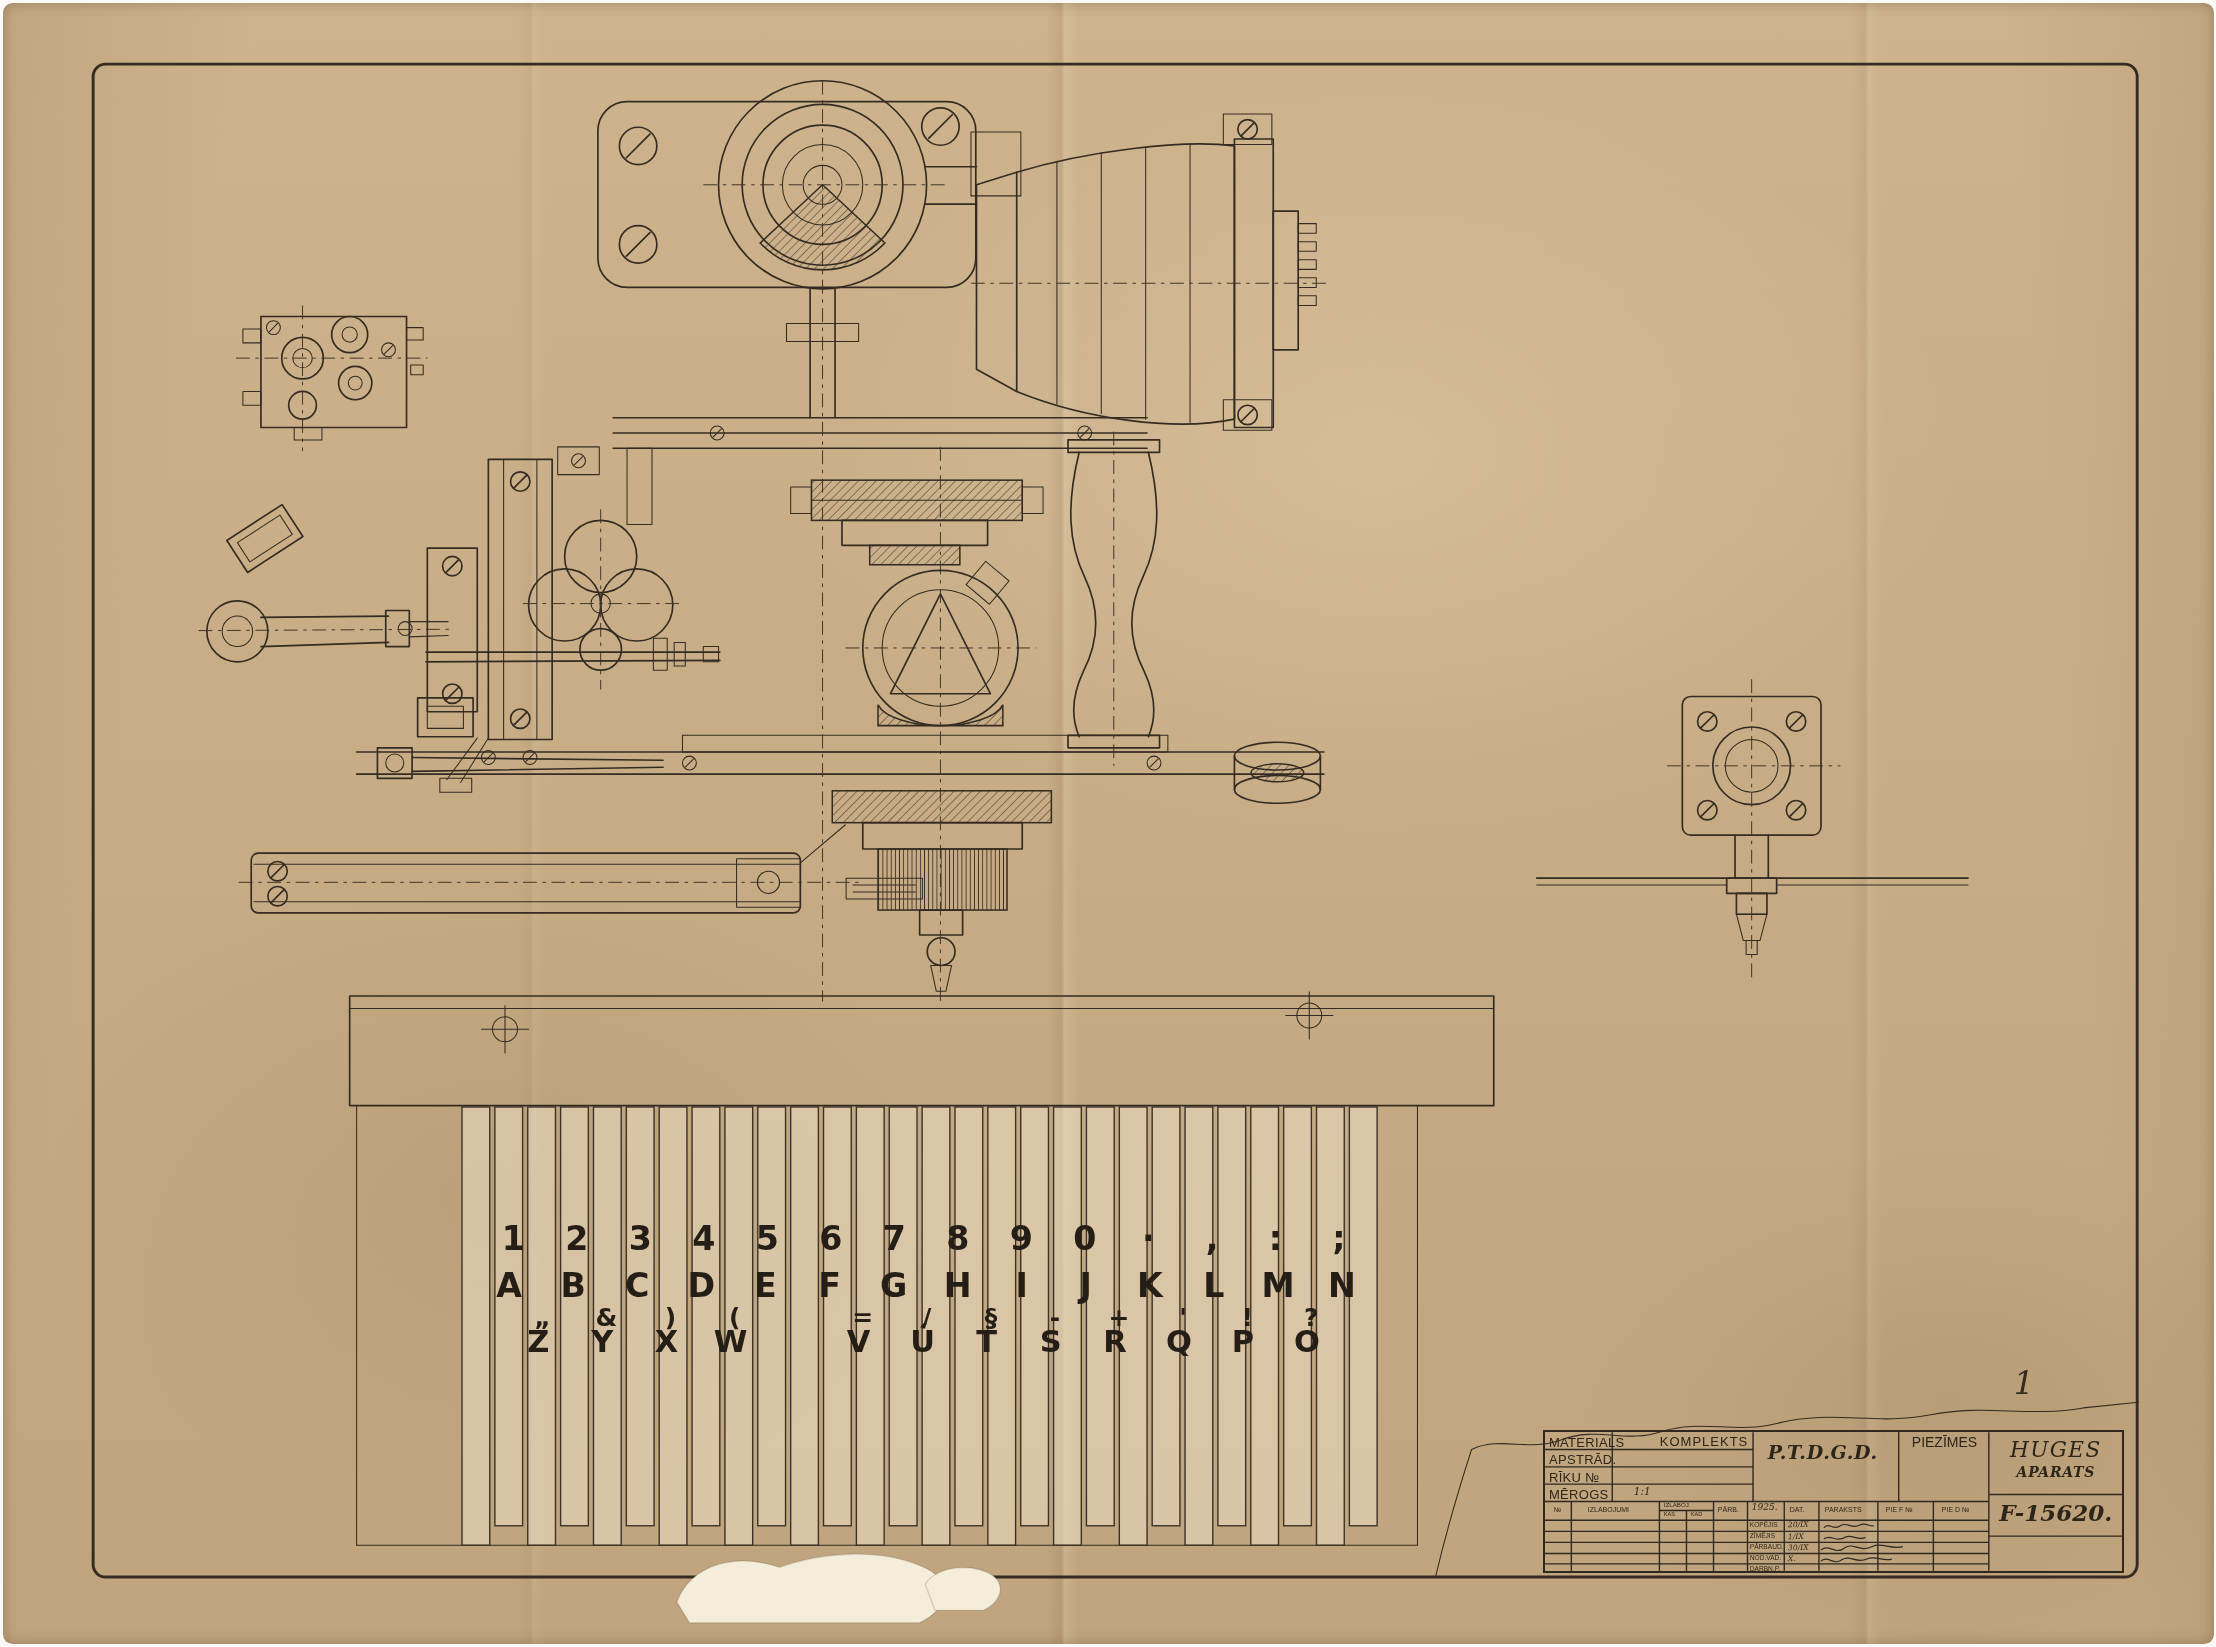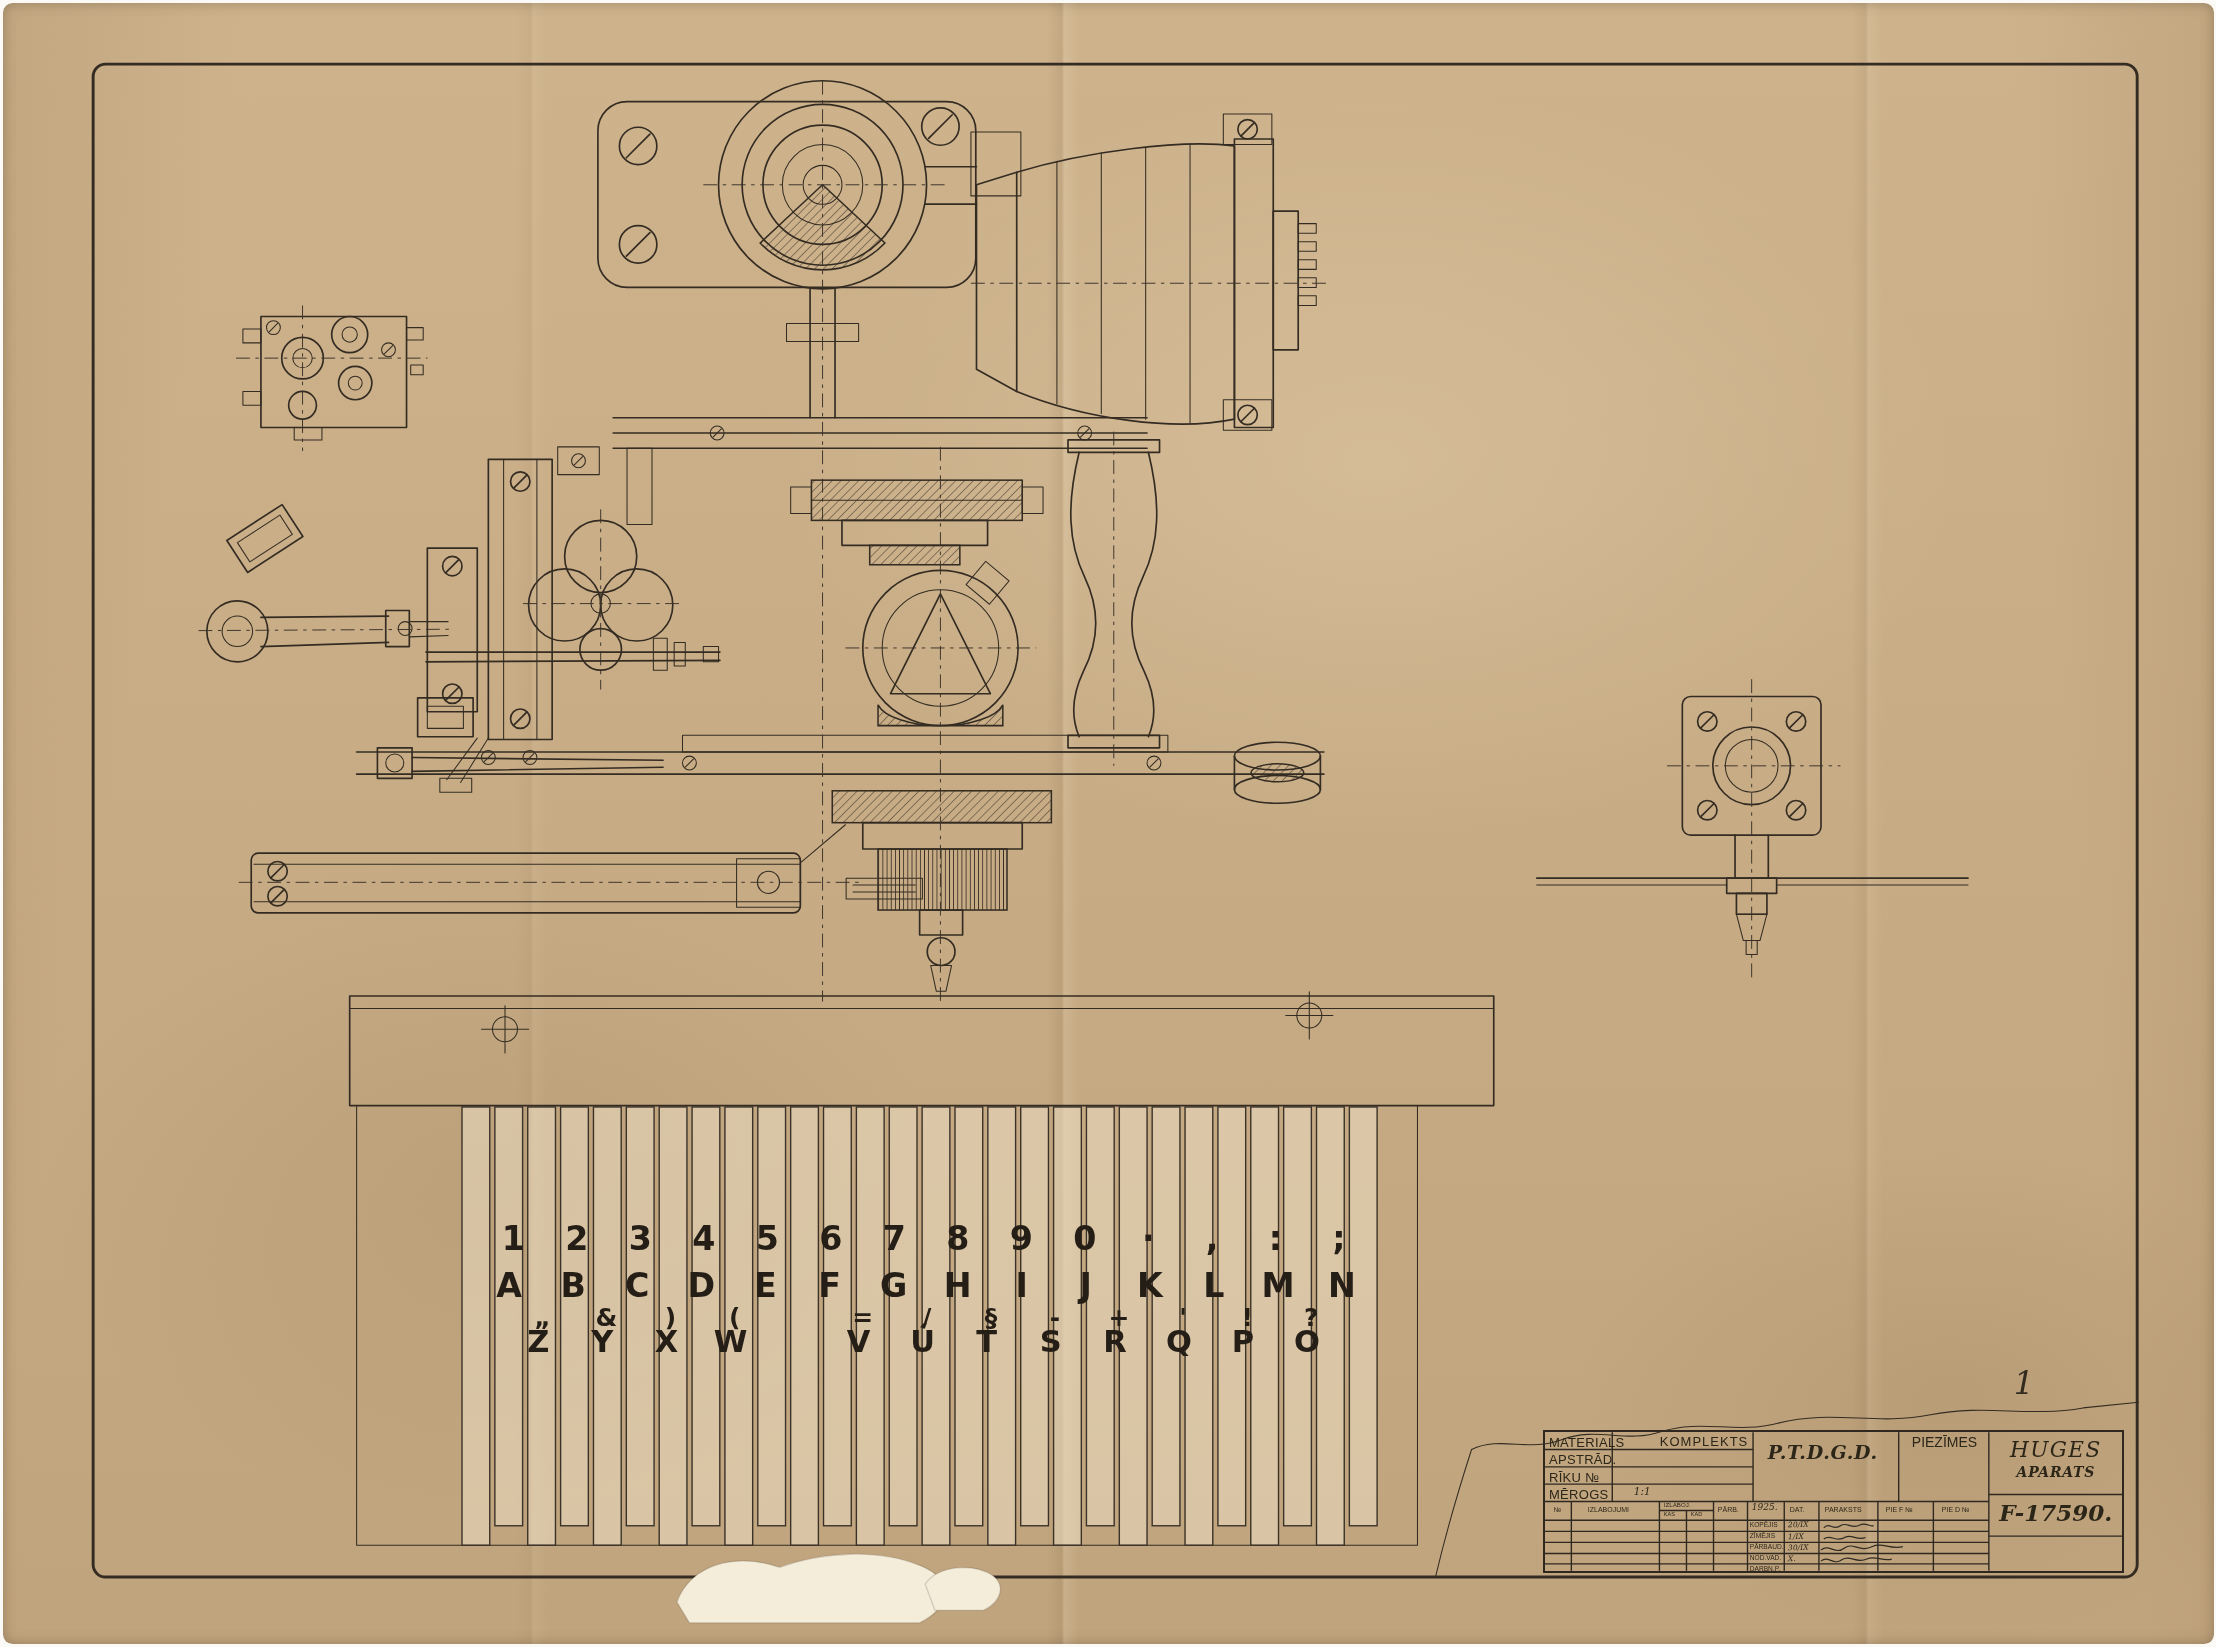--- a/index.html
+++ b/index.html
@@ -418,21 +418,21 @@
     <div class="tbx lab tb-materials">MATERIALS</div>
     <div class="tbx tb-komplekts">KOMPLEKTS</div>
     <div class="tbx lab tb-apstrad">APSTRĀD.</div>
     <div class="tbx lab tb-riku">RĪKU №</div>
     <div class="tbx lab tb-merogs">MĒROGS</div>
     <div class="tbx tb-merogs-val">1:1</div>
     <div class="tbx tb-org">P.T.D.G.D.</div>
     <div class="tbx tb-piezimes">PIEZĪMES</div>
     <div class="tbx tb-title1">HUGES</div>
     <div class="tbx tb-title2">APARATS</div>
-    <div class="tbx tb-number">F-17590.</div>
+    <div class="tbx tb-number">F-15620.</div>
 
     <div class="tbx th th-no">№</div>
     <div class="tbx th th-izlabojumi">IZLABOJUMI</div>
     <div class="tbx th-izlaboj">IZLABOJ.</div>
     <div class="tbx th-kas">KAS</div>
     <div class="tbx th-kad">KAD</div>
     <div class="tbx th th-parb">PĀRB.</div>
     <div class="tbx th-year">1925.</div>
     <div class="tbx th th-dat">DAT.</div>
     <div class="tbx th th-paraksts">PARAKSTS</div>

